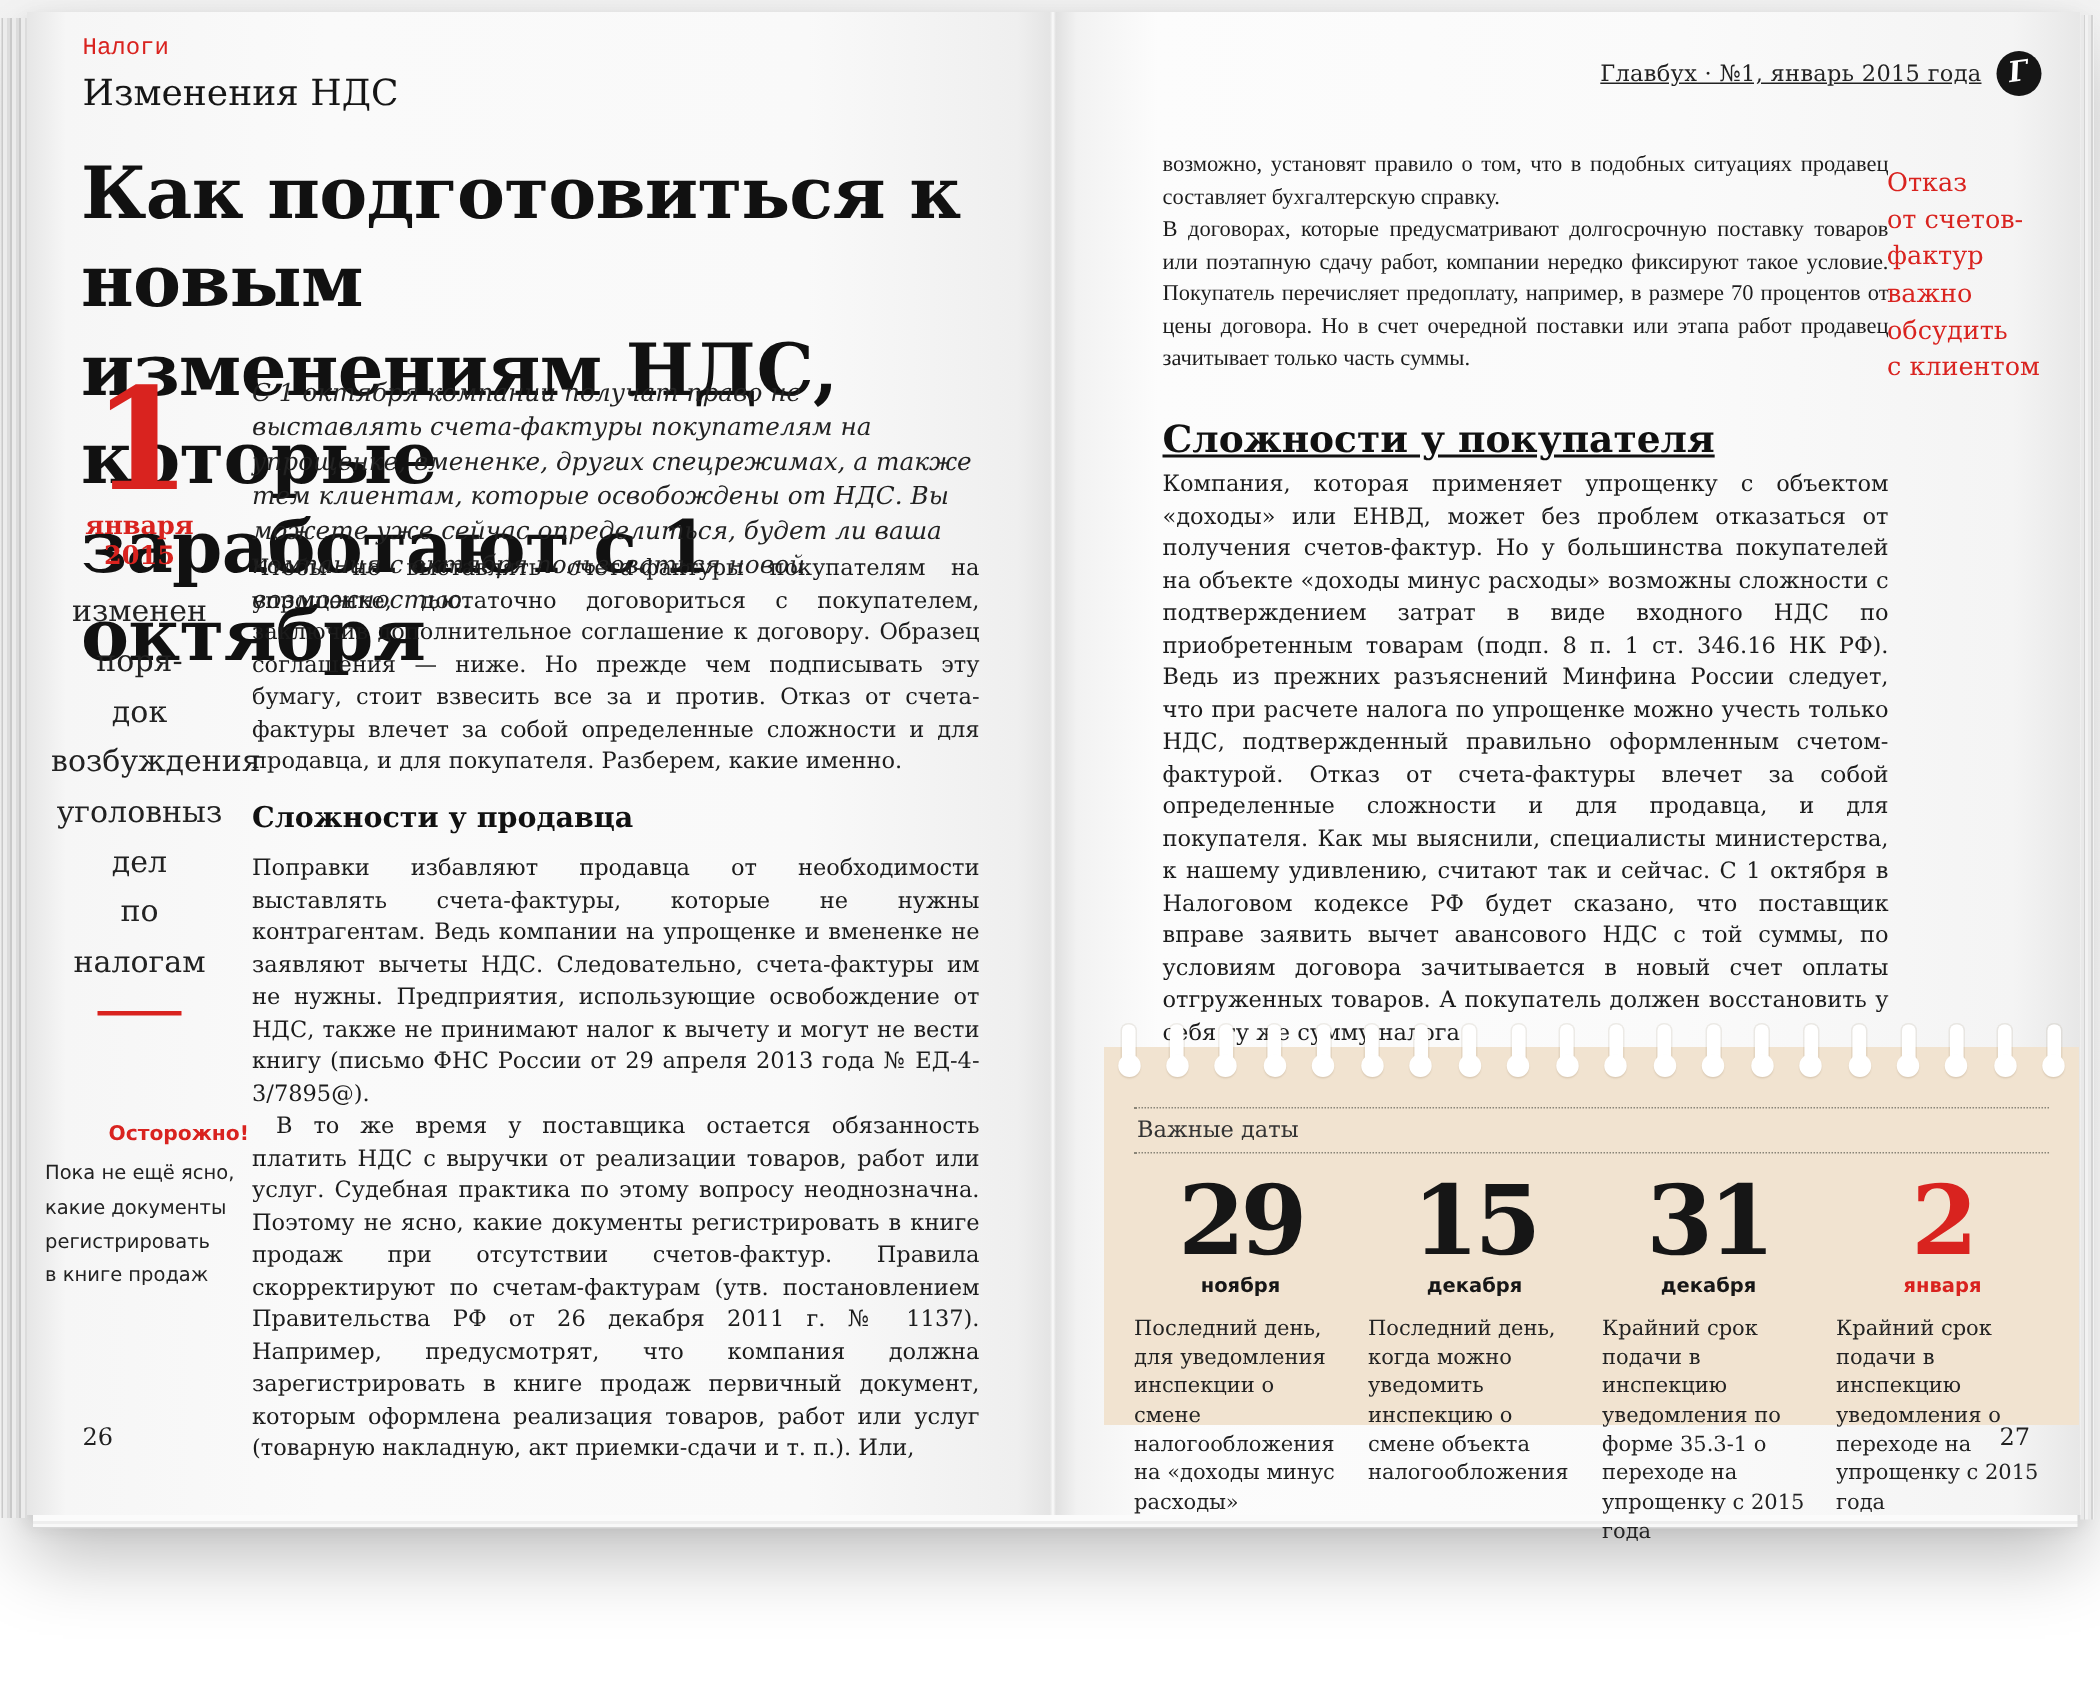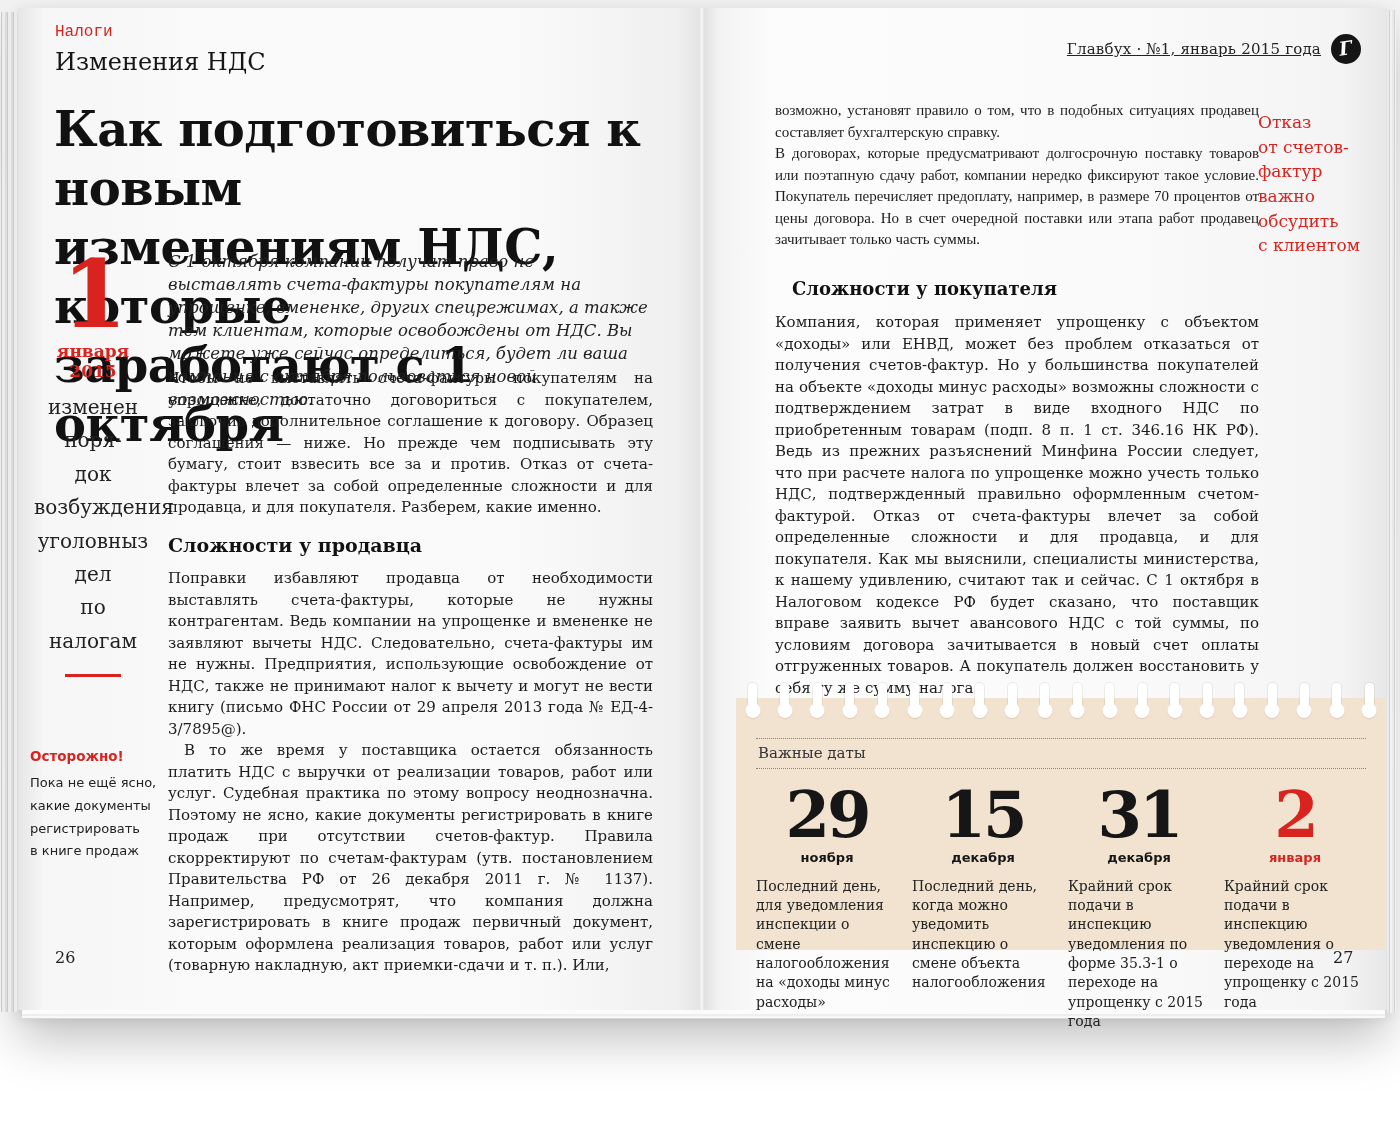--- a/index.html
+++ b/index.html
@@ -37,36 +37,36 @@
   .callout .cnote{margin-top:10px;font-size:20px;line-height:1.67;color:#222;}
   .callout .rule{width:56px;height:3px;background:#d9231f;margin:16px auto 0;}
   .lead{left:150px;top:242px;width:482px;font-style:italic;font-size:16.5px;line-height:23px;color:#222;}
   .bodytext{font-size:15px;line-height:21.5px;text-align:justify;color:#1c1c1c;}
   .flow1{left:150px;top:360px;width:485px;}
   .h-seller{left:150px;top:526px;font-size:19px;font-weight:bold;color:#111;}
   .flow2{left:150px;top:560px;width:485px;}
   .indent{text-indent:16px;margin:0;}
   .noindent{margin:0;}
   .warning{left:12px;top:740px;width:136px;font-family:"DejaVu Sans",sans-serif;}
-  .warning .wtitle{font-size:13.5px;font-weight:bold;color:#d9231f;}
+  .warning .wtitle{font-size:13.5px;font-weight:bold;color:#d9231f;text-align:right;}
   .warning .wtext{margin-top:8px;font-size:13px;line-height:1.75;color:#222;}
   .pagenum{font-size:16px;color:#222;}
   .pn-left{left:37px;top:940px;}
   .pn-right{left:631px;top:940px;}
 
   
   .maghead{right:26px;top:26px;display:flex;align-items:center;gap:10px;}
   .maghead .htext{font-size:15px;color:#222;letter-spacing:0.2px;text-decoration:underline;}
   .logo{width:30px;height:30px;border-radius:50%;background:#151515;display:flex;
     align-items:center;justify-content:center;}
   .logo span{color:#fff;font-size:19px;font-style:italic;font-weight:bold;
     transform:rotate(-8deg) translateY(-1px);}
   .flow3{left:73px;top:92px;width:484px;font-family:Liberation Serif, serif;}
   .margin-note{left:556px;top:102px;width:124px;font-size:17px;line-height:1.45;color:#d9231f;}
-  .h-buyer{left:90px;top:270px;font-size:18px;font-weight:bold;color:#111;}
+  .h-buyer{left:73px;top:270px;font-size:25px;font-weight:bold;color:#111;text-decoration:underline;}
   .flow4{left:73px;top:304px;width:484px;}
 
   
   .calendar{left:34px;top:690px;width:650px;height:252px;background:#f1e3d0;}
   .rings{position:absolute;top:-15px;left:12px;right:12px;height:42px;
     display:flex;justify-content:space-between;}
   .ring{position:relative;width:9px;height:27px;background:#fff;border-radius:4px;
     box-shadow:0 0 0 1px rgba(120,95,60,0.10);}
   .ring::after{content:'';position:absolute;left:50%;transform:translateX(-50%);
     bottom:-8px;width:15px;height:15px;background:#fff;border-radius:50%;

